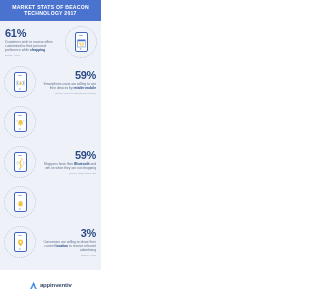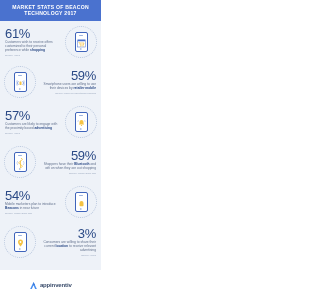--- a/index.html
+++ b/index.html
@@ -48,23 +48,23 @@
   .stat-row.reverse{flex-direction:row-reverse;}
 
   .stat-text{
     flex:1 1 auto;
     min-width:0;
     padding:0 2px;
   }
   .stat-row.reverse .stat-text{text-align:right;}
 
   .stat-value{
-    font-size:13px;
+    font-size:11px;
     line-height:11px;
-    font-weight:normal;
+    font-weight:bold;
     color:#2b4a86;
     letter-spacing:-0.3px;
     margin:0 0 1px 0;
   }
   .stat-desc{
     font-size:3.3px;
     line-height:4.1px;
     color:#61708c;
     margin:0;
   }
@@ -181,25 +181,20 @@
               <path d="M13 6 a5 5 0 0 1 0 8" fill="none" stroke="#4a72cf" stroke-width="1.2"></path>
               <path d="M3 4 a8 8 0 0 0 0 12" fill="none" stroke="#9db3e0" stroke-width="1"></path>
               <path d="M15 4 a8 8 0 0 1 0 12" fill="none" stroke="#9db3e0" stroke-width="1"></path>
             </svg>
           </div>
         </div>
       </div>
     </div>
 
     <div class="stat-row">
-      <div class="stat-text">
-        <div class="stat-value">57%</div>
-        <p class="stat-desc"><span>Customers are likely to engage with the proximity based </span><b>advertising</b><span></span></p>
-        <p class="stat-source">Source: Vibes</p>
-      </div>
       <div class="stat-icon">
         <span class="dotted-ring"></span>
         <div class="phone">
           <div class="phone-glyph">
             <svg width="9" height="10" viewBox="0 0 18 20">
               <path d="M9 4 a4 4 0 0 1 4 4 v3 l1.4 2 H3.6 L5 11 V8 a4 4 0 0 1 4 -4 z" fill="#f5c344"></path>
               <rect x="7.6" y="14" width="2.8" height="2" rx="1" fill="#f5c344"></rect>
               <path d="M3 4 a8 8 0 0 0 -1.2 4" fill="none" stroke="#9db3e0" stroke-width="1"></path>
               <path d="M15 4 a8 8 0 0 1 1.2 4" fill="none" stroke="#9db3e0" stroke-width="1"></path>
             </svg>
@@ -222,25 +217,20 @@
               <path d="M9 3 v14 l4 -3.6 -8 -6.8 8 -6.8 -4 -3.6" transform="translate(0,3)" fill="none" stroke="#f5c344" stroke-width="1.6" stroke-linejoin="round" stroke-linecap="round"></path>
               <path d="M3.5 6 a6 6 0 0 0 0 8" fill="none" stroke="#9db3e0" stroke-width="1"></path>
               <path d="M14.5 6 a6 6 0 0 1 0 8" fill="none" stroke="#9db3e0" stroke-width="1"></path>
             </svg>
           </div>
         </div>
       </div>
     </div>
 
     <div class="stat-row">
-      <div class="stat-text">
-        <div class="stat-value">54%</div>
-        <p class="stat-desc"><span>Mobile marketers plan to introduce </span><b>Beacons</b><span> in near future</span></p>
-        <p class="stat-source">Source: Mobile Shop Talk</p>
-      </div>
       <div class="stat-icon">
         <span class="dotted-ring"></span>
         <div class="phone">
           <div class="phone-glyph">
             <svg width="9" height="10" viewBox="0 0 18 20">
               <path d="M5 10 a4 4 0 0 1 8 0 v5 a1.5 1.5 0 0 1 -1.5 1.5 h-5 A1.5 1.5 0 0 1 5 15 z" fill="#f5c344"></path>
             </svg>
           </div>
         </div>
       </div>

